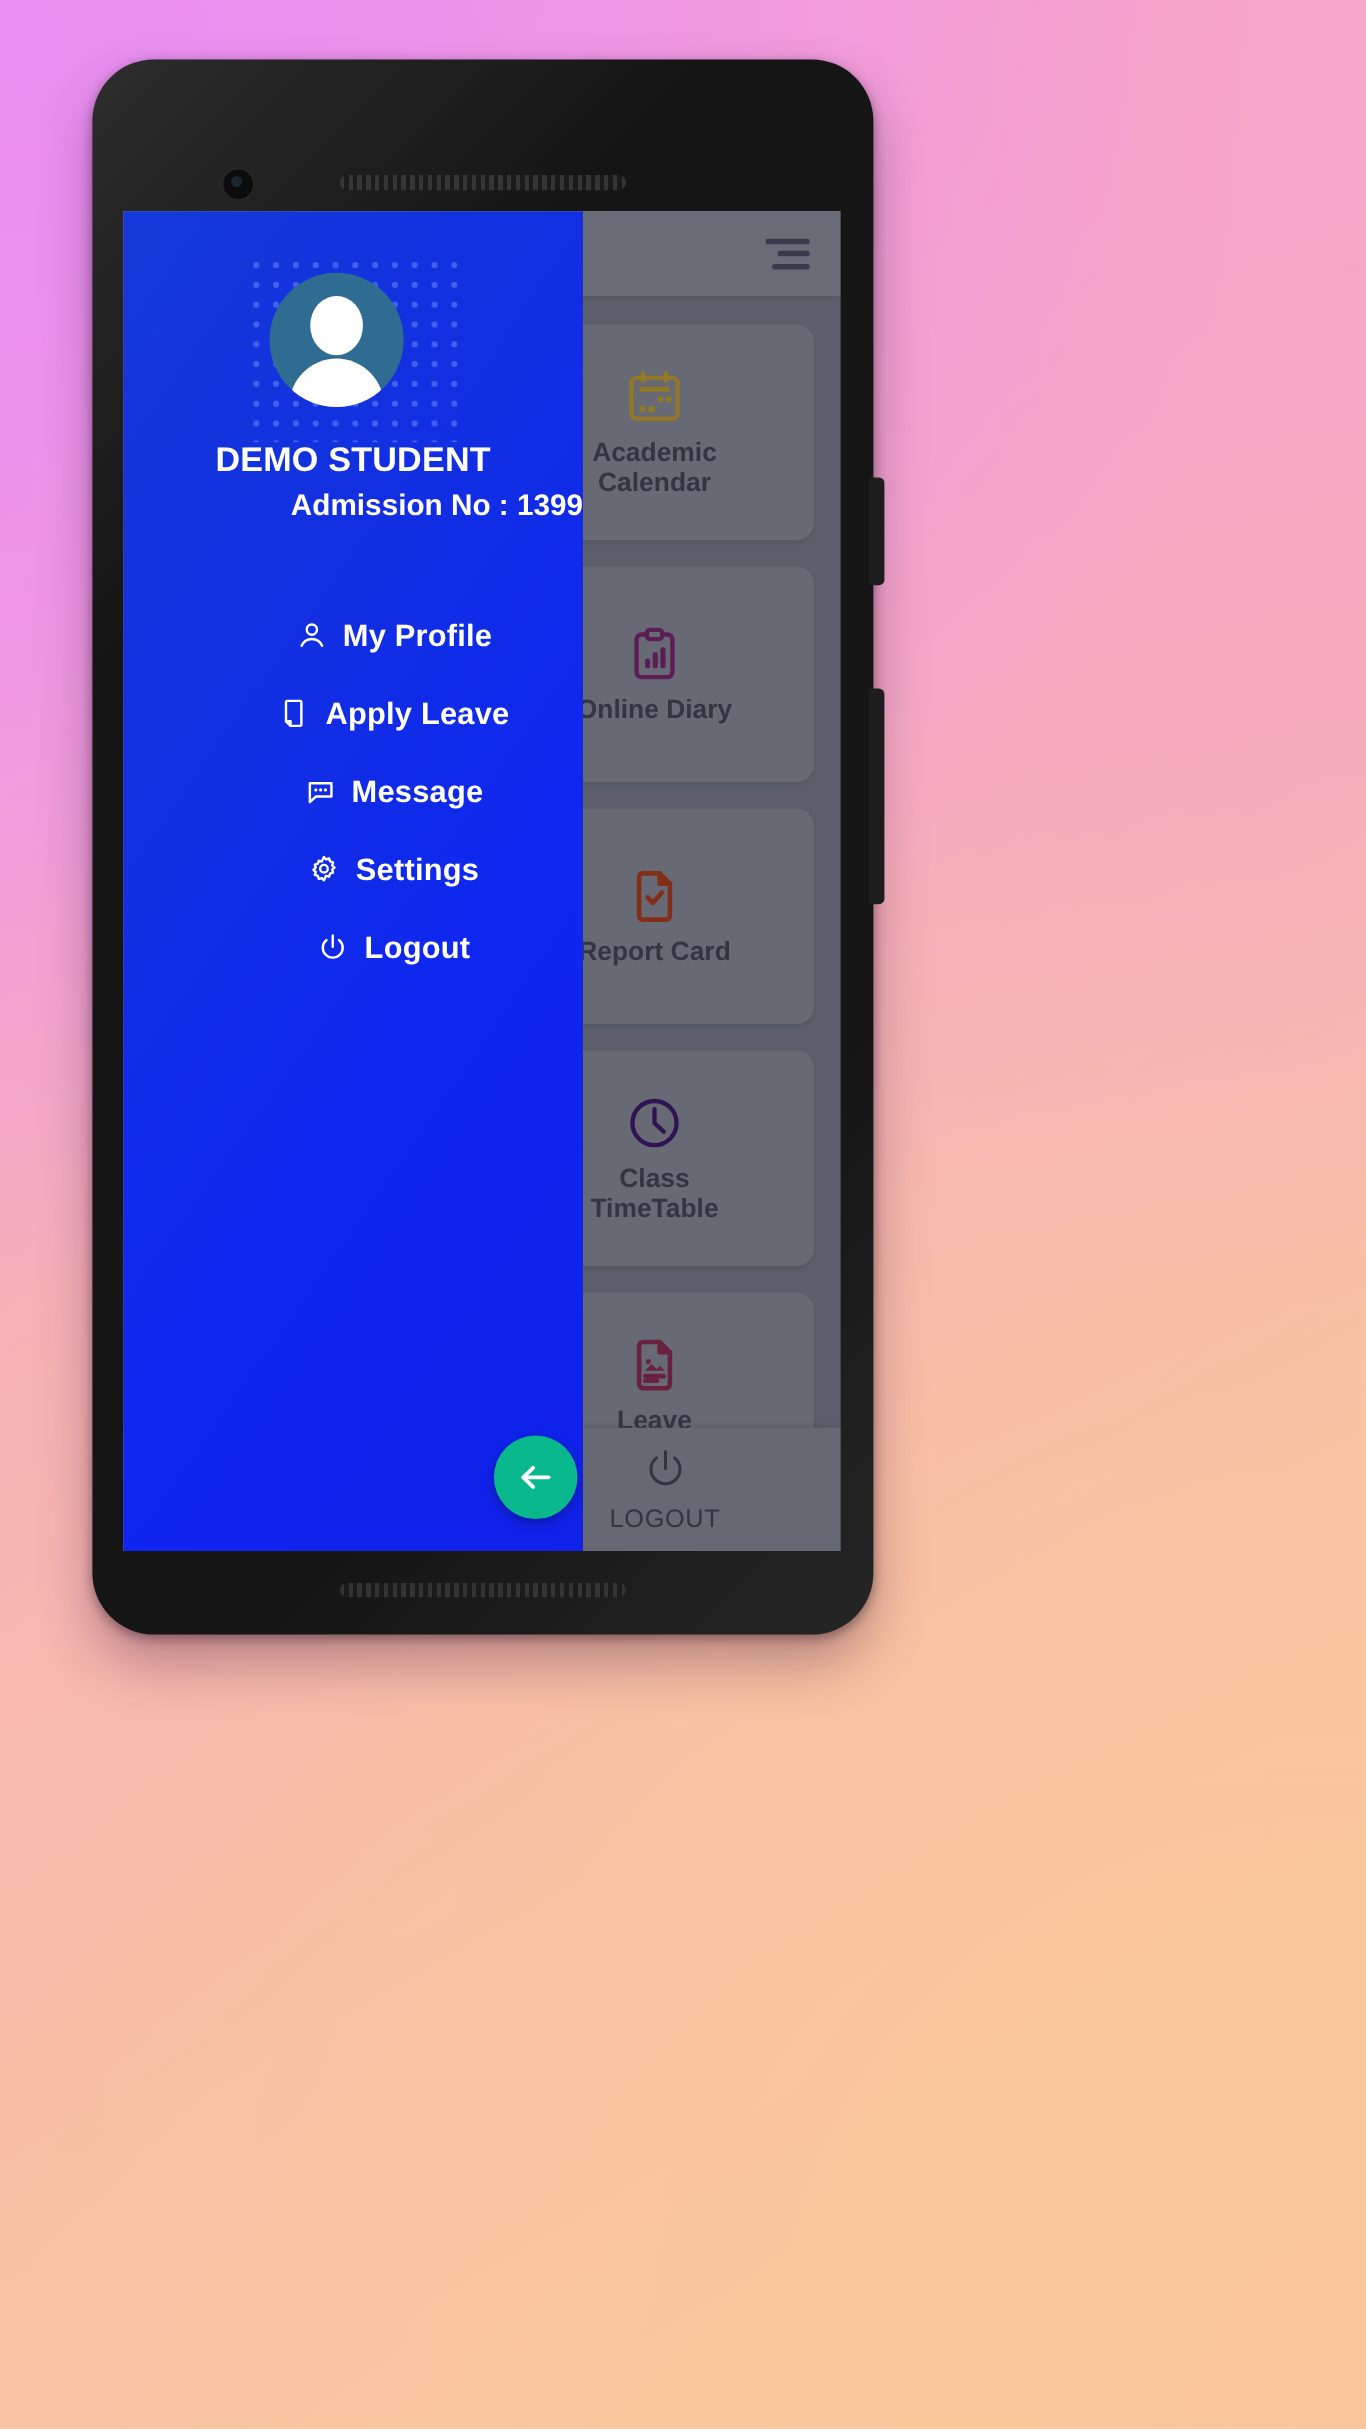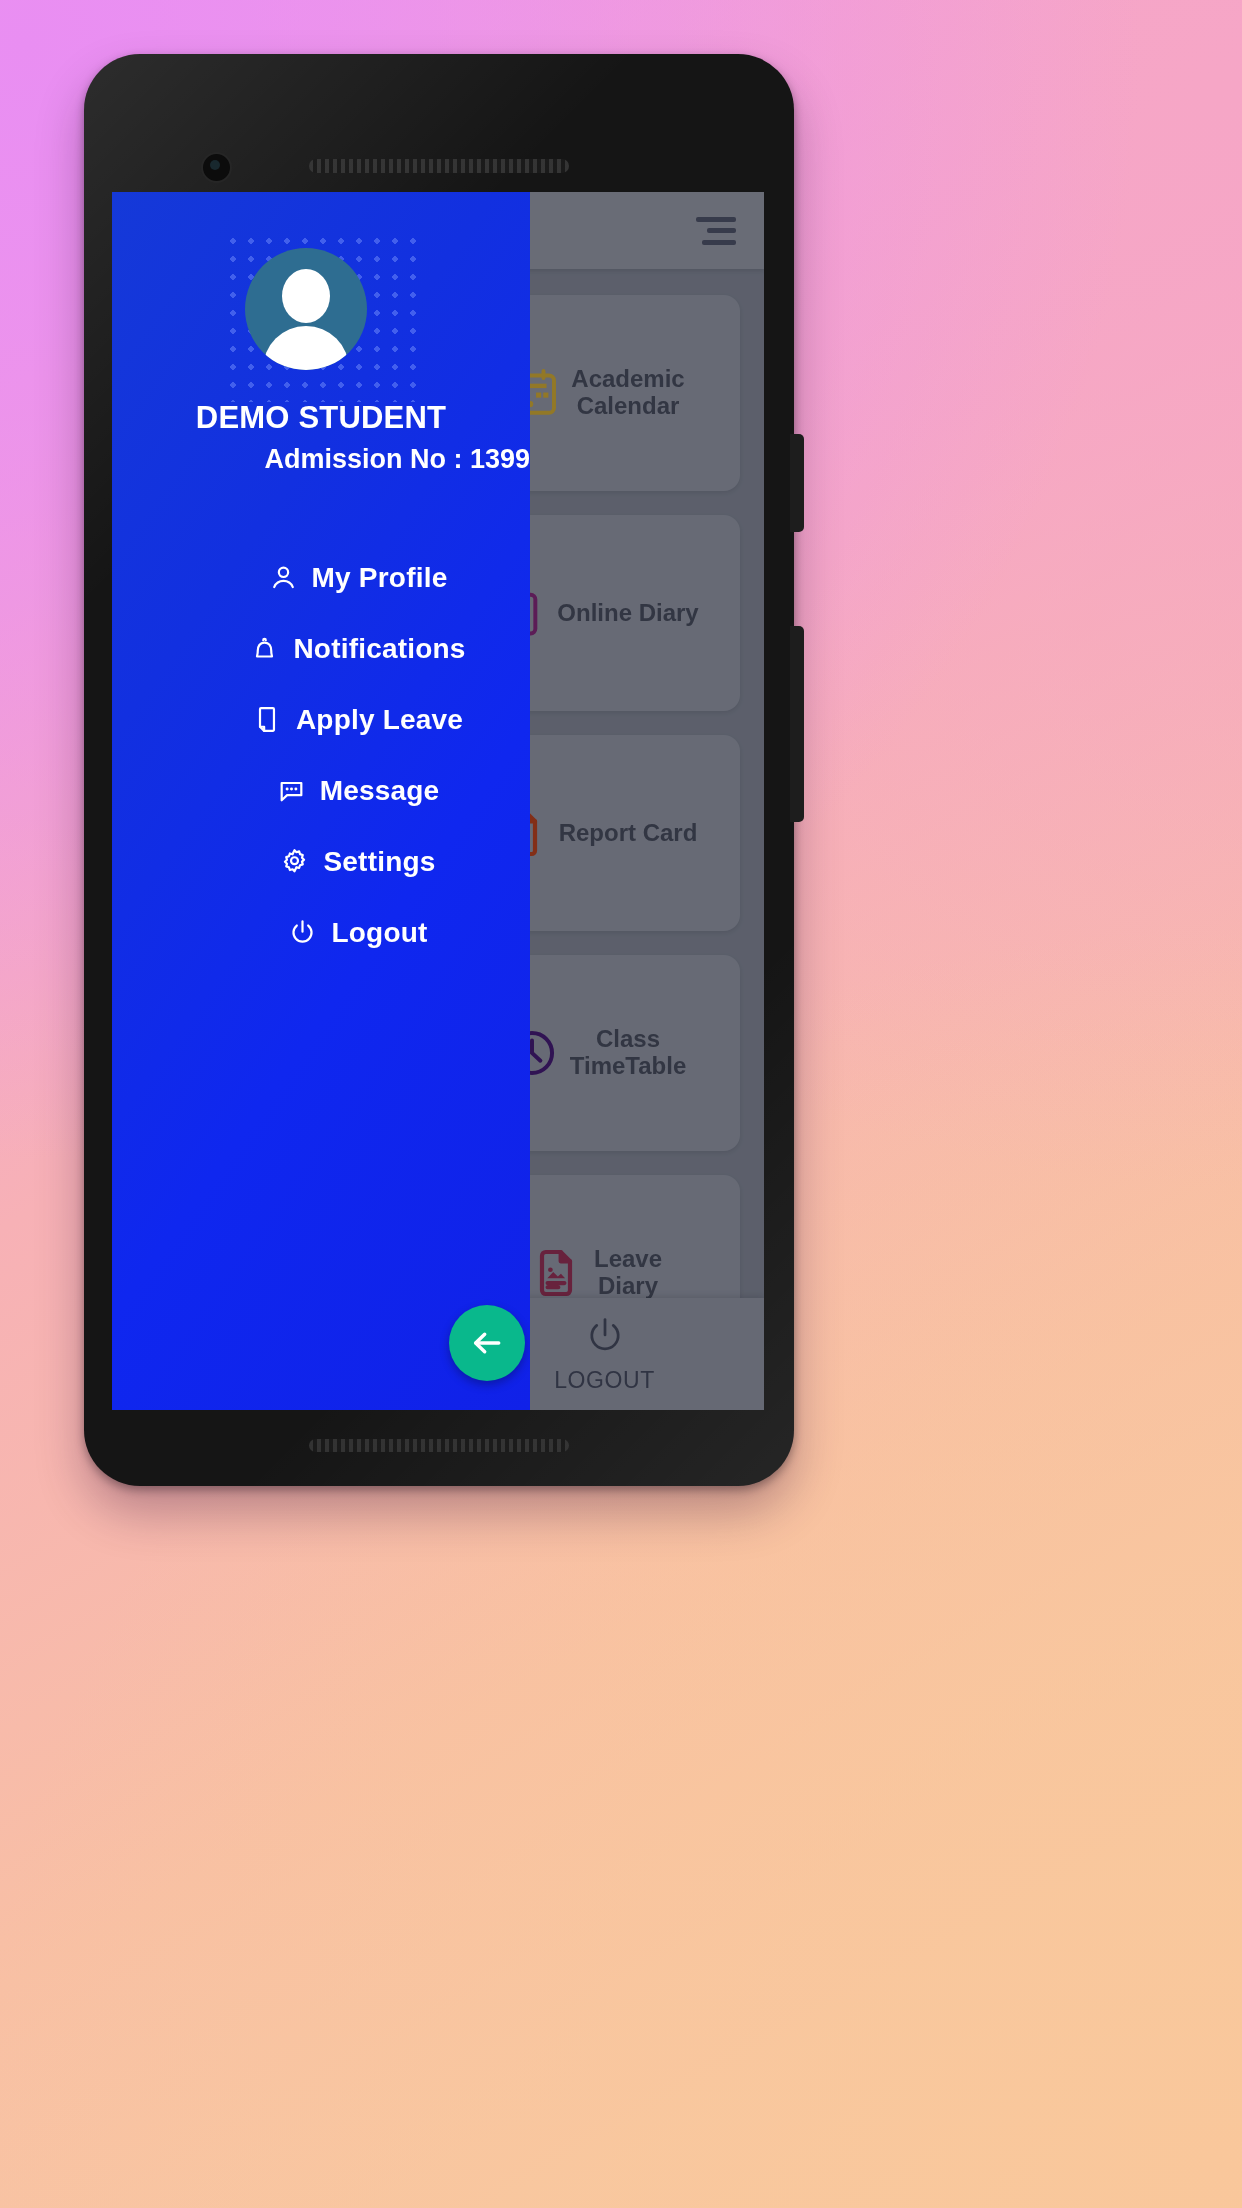--- a/index.html
+++ b/index.html
@@ -54,21 +54,21 @@
   .appbar .title{font-size:31px;color:#1c1c1c;letter-spacing:.4px;}
   .hamb{width:40px;height:28px;display:flex;flex-direction:column;justify-content:space-between;align-items:flex-end;}
   .hamb span{display:block;height:5px;border-radius:2px;background:#474b5b;}
   .hamb span:nth-child(1){width:40px;}
   .hamb span:nth-child(2){width:29px;}
   .hamb span:nth-child(3){width:34px;}
 
   .grid{padding:26px 24px 0;display:grid;grid-template-columns:1fr 1fr;gap:24px;box-sizing:border-box;}
   .tile{
     height:196px;border-radius:16px;background:rgba(255,255,255,.12);
-    display:flex;align-items:center;justify-content:center;gap:10px;
+    display:flex;flex-direction:column;align-items:center;justify-content:center;gap:10px;
     box-shadow:0 2px 5px rgba(0,0,0,.10);
   }
   .tile .lbl{font-size:24px;font-weight:bold;color:#40444f;text-align:center;line-height:1.12;}
   .tile svg{display:block;}
 
   .bottombar{
     position:absolute;left:0;bottom:0;width:100%;height:112px;background:#8a8d95;
     display:flex;align-items:center;justify-content:space-around;box-sizing:border-box;
     box-shadow:0 -2px 6px rgba(0,0,0,.12);
   }
@@ -282,29 +282,20 @@
         <div class="mitem">
           <div class="mico">
             <svg width="31" height="31" viewBox="0 0 24 24" fill="none" stroke="#fff" stroke-width="1.7" stroke-linecap="round">
               <circle cx="12" cy="8" r="3.6"></circle>
                 <path d="M4.8 19.4a7.8 7.8 0 0 1 14.4 0"></path>
             </svg>
           </div>
           <div class="mlbl">My Profile</div>
         </div>
 
-        <div class="mitem">
-          <div class="mico">
-            <svg width="31" height="31" viewBox="0 0 24 24" fill="none" stroke="#fff" stroke-width="1.7" stroke-linecap="round" stroke-linejoin="round">
-              <path d="M6.2 18.2c0-1 .6-1.2.6-4.6 0-3.2 1.6-6.2 5.2-6.2s5.2 3 5.2 6.2c0 3.4.6 3.6.6 4.6z"></path>
-              <path d="M11 5.6a1 1 0 0 1 2 0"></path>
-            </svg>
-          </div>
-          <div class="mlbl">Notifications</div>
-        </div>
 
         <div class="mitem">
           <div class="mico">
             <svg width="31" height="31" viewBox="0 0 24 24" fill="none" stroke="#fff" stroke-width="1.7" stroke-linecap="round" stroke-linejoin="round">
               <path d="M7 3.2h9.2a.8.8 0 0 1 .8.8v16a.8.8 0 0 1-.8.8H9.4L6.2 17.6V4a.8.8 0 0 1 .8-.8z"></path>
               <path d="M6.2 17.6h3.2v3.2"></path>
             </svg>
           </div>
           <div class="mlbl">Apply Leave</div>
         </div>

